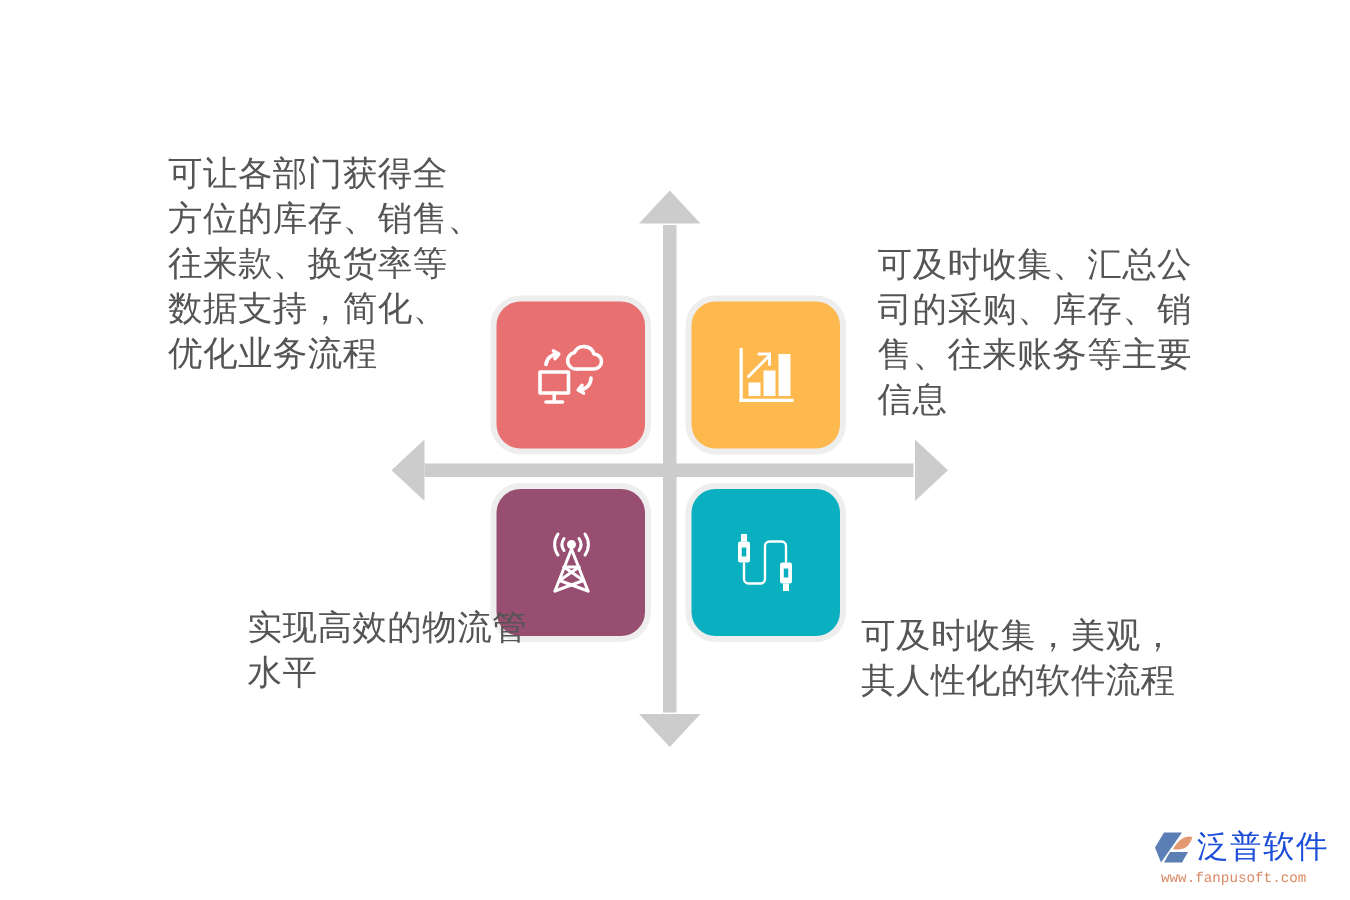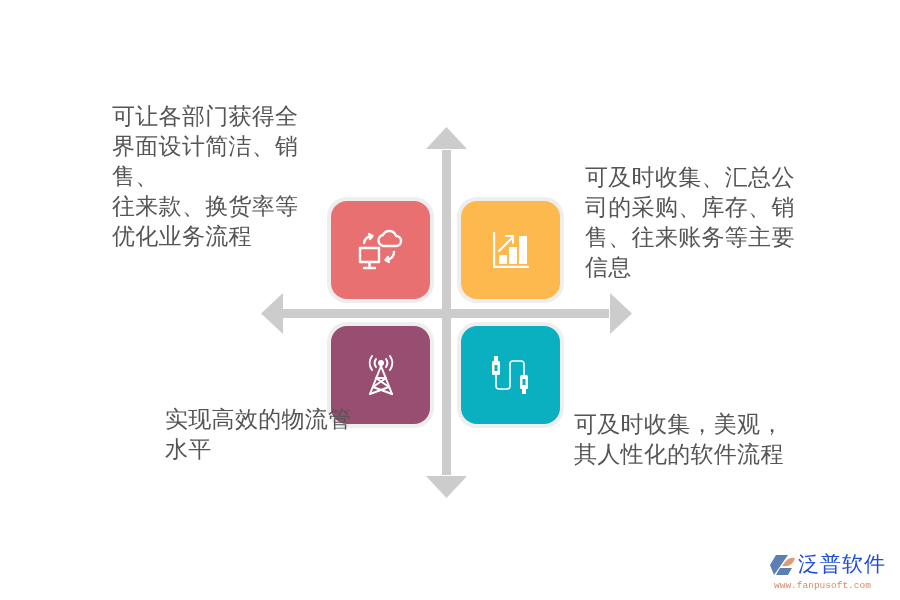--- a/index.html
+++ b/index.html
@@ -105,22 +105,23 @@
         </g>
         <rect x="4.5" y="11" width="3" height="6" fill="#0aafc0"></rect>
         <rect x="32.5" y="25" width="3" height="6" fill="#0aafc0"></rect>
         <path d="M6 21 v11 a3 3 0 0 0 3 3 h8 a3 3 0 0 0 3-3 v-22 a3 3 0 0 1 3-3 h8 a3 3 0 0 1 3 3 v11" fill="none" stroke="#ffffff" stroke-width="1.6"></path>
       </svg>
     </div>
   </div>
 
   <div class="desc desc-tl">
     <div>可让各部门获得全</div>
-    <div>界面设计简洁、销售、</div>
+    <div>方位的库存、销售、</div>
     <div>往来款、换货率等</div>
+    <div>数据支持，简化、</div>
     <div>优化业务流程</div>
   </div>
 
   <div class="desc desc-tr">
     <div>可及时收集、汇总公</div>
     <div>司的采购、库存、销</div>
     <div>售、往来账务等主要</div>
     <div>信息</div>
   </div>
 

